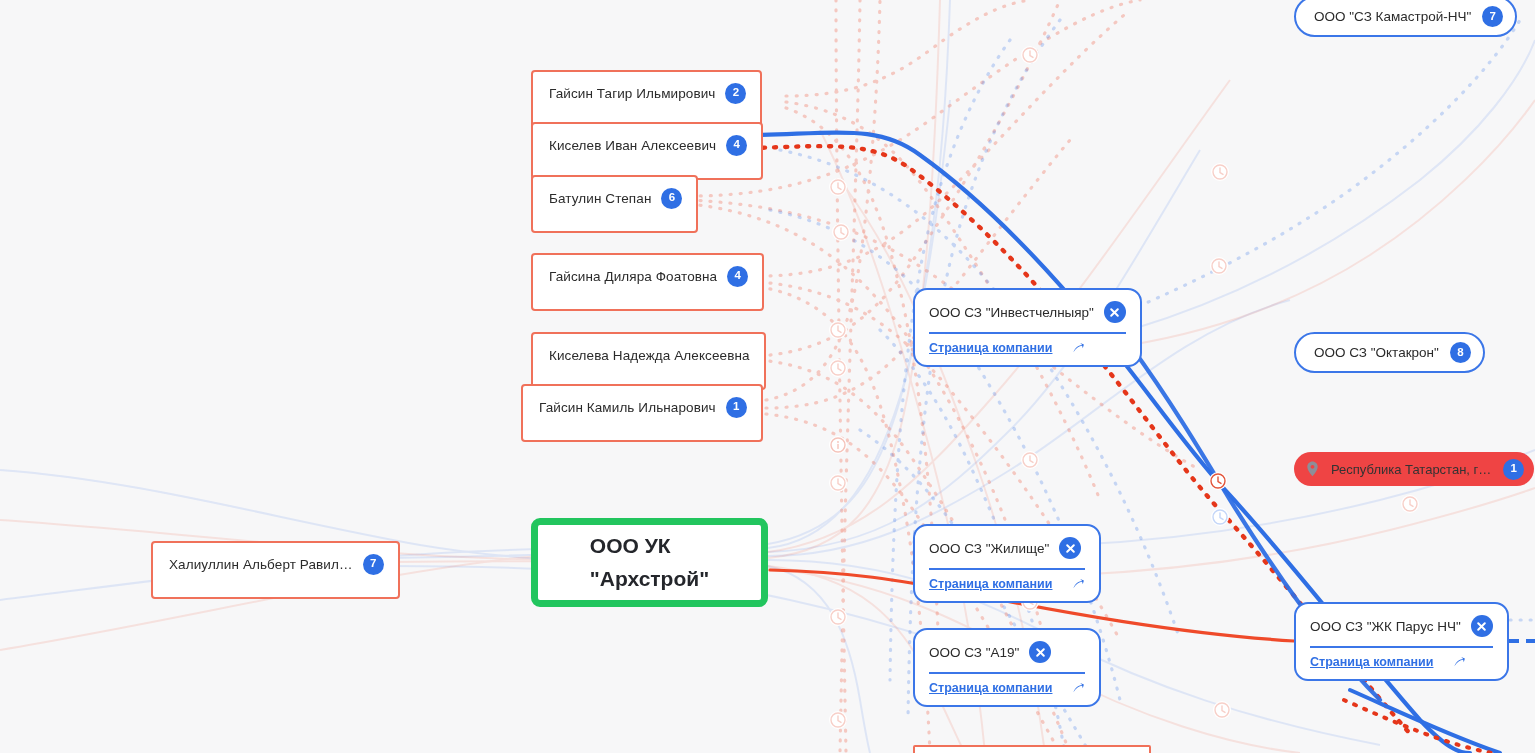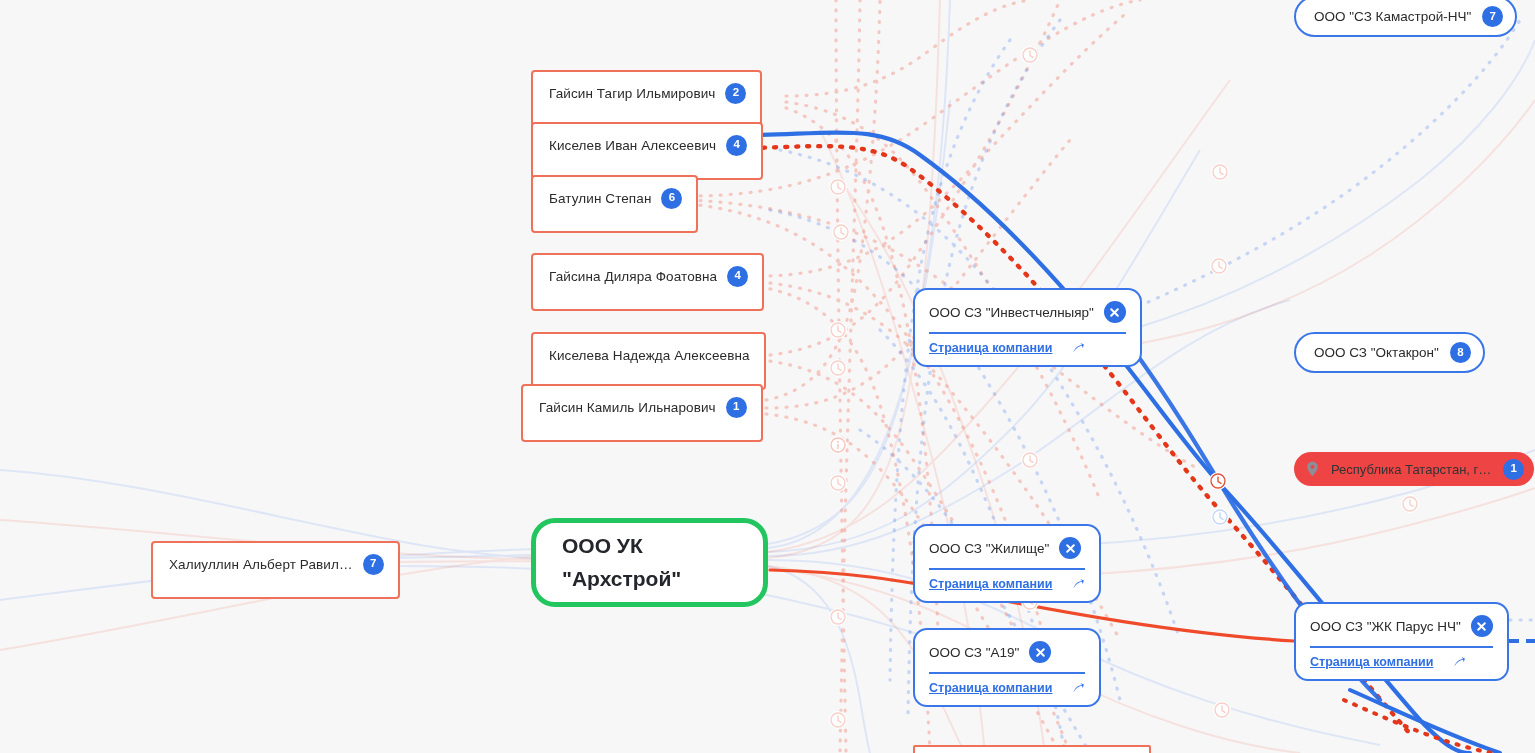--- a/index.html
+++ b/index.html
@@ -72,24 +72,25 @@
     color: #333;
     white-space: nowrap;
   }
   .pin-icon {
     width: 13px; height: 16px;
     flex: 0 0 auto;
     display: block;
   }
   
   .node.root {
-    border: 5px solid #22c55e;
-    border-radius: 24px;
+    border: 7px solid #22c55e;
+    border-radius: 9px;
     padding: 0 26px;
     align-items: center;
+    justify-content: center;
   }
   .node.root .label {
     font-size: 21px;
     font-weight: bold;
     color: #24262b;
     line-height: 1.55;
     white-space: pre-line;
   }
   
   .node.card {

